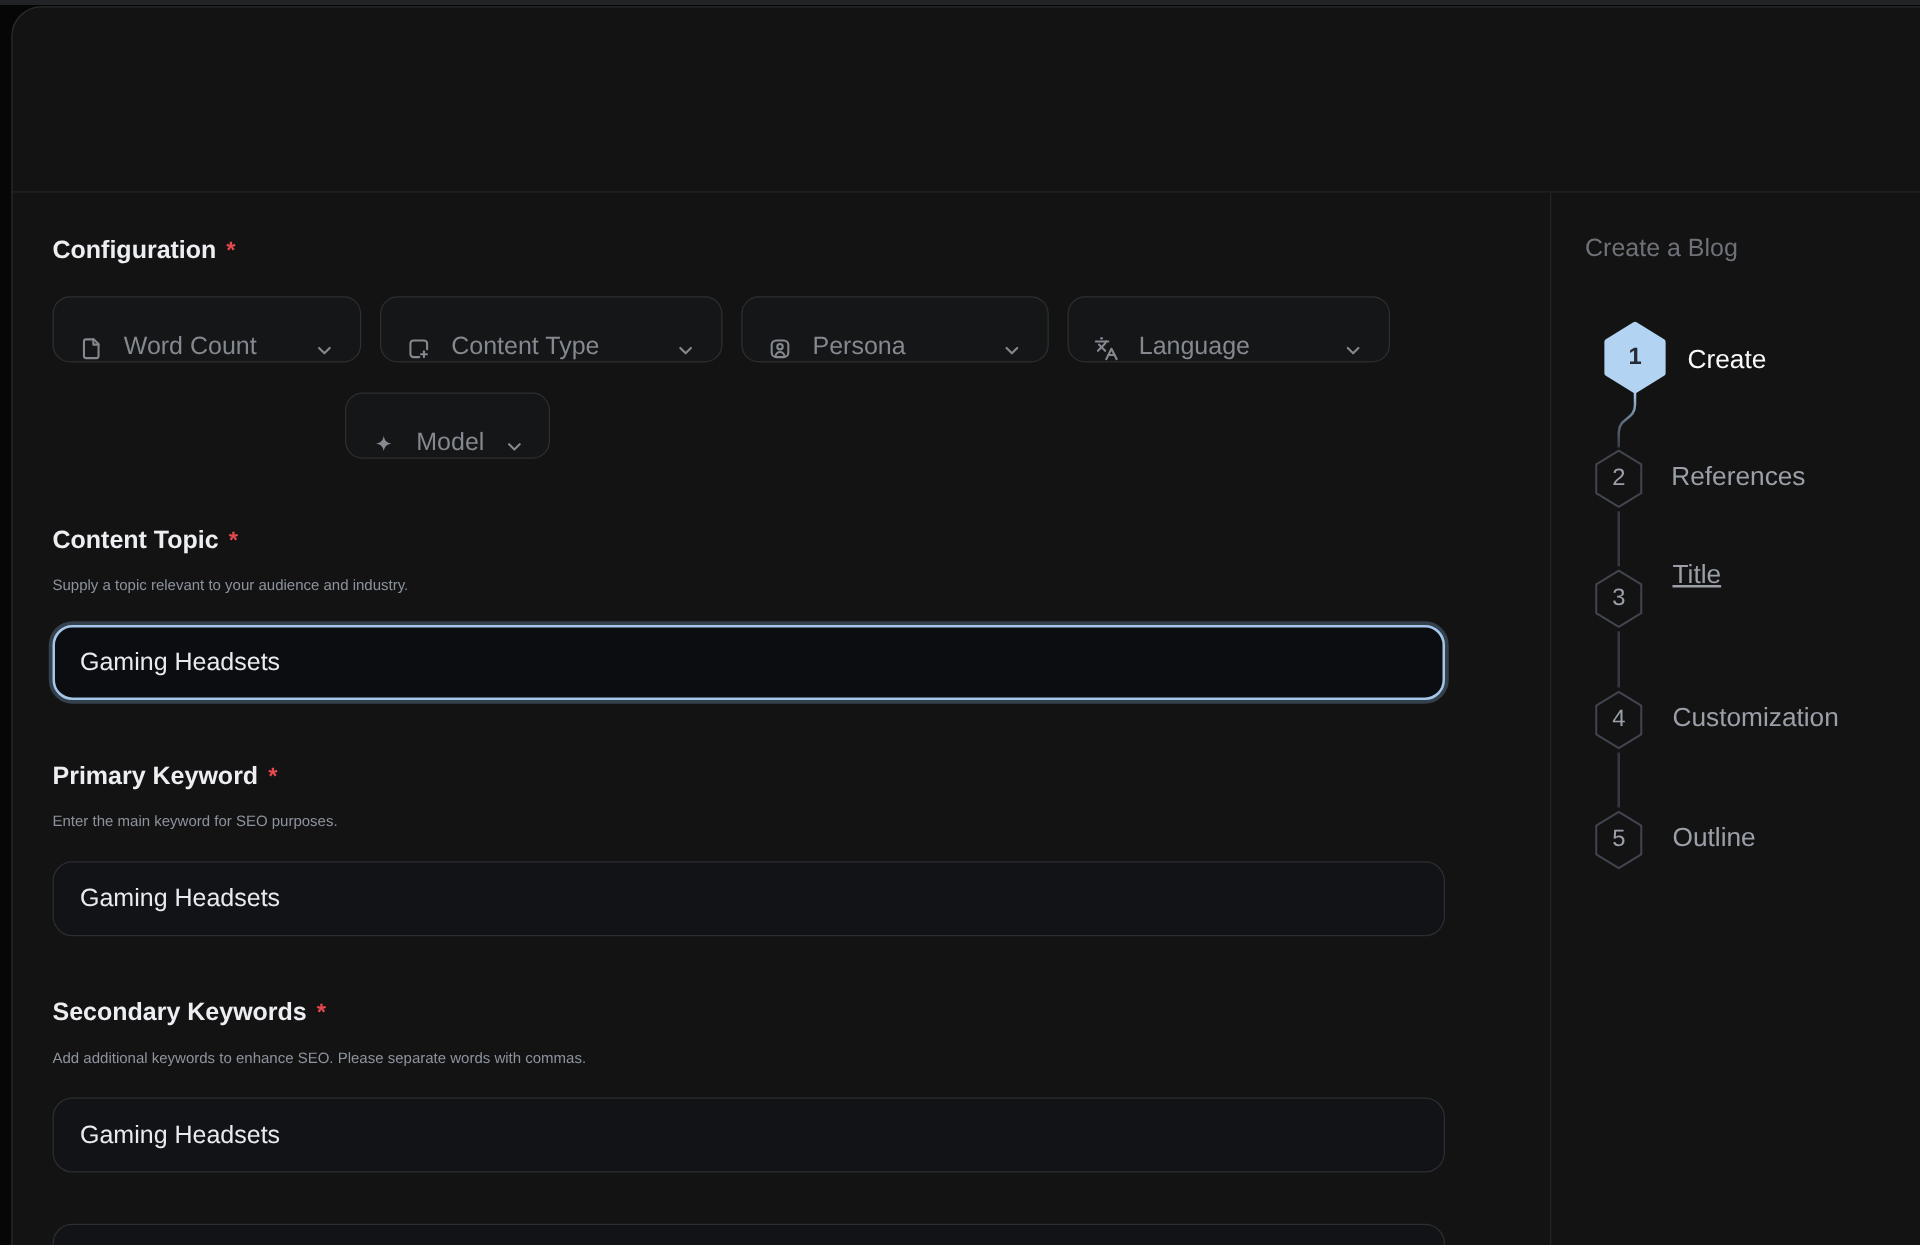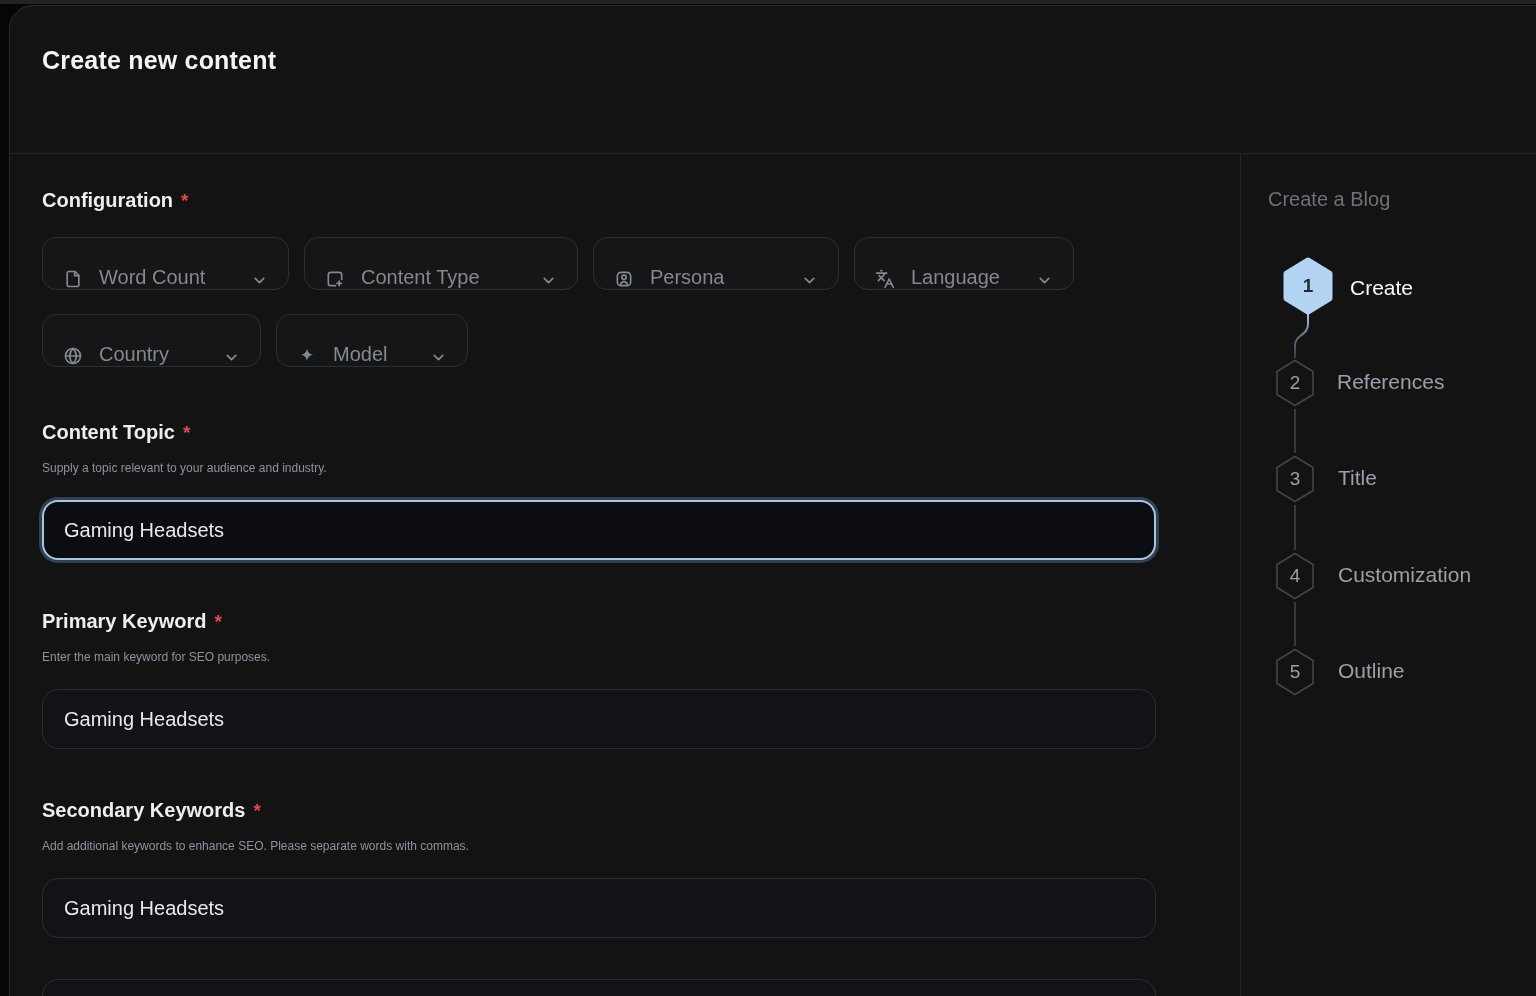--- a/index.html
+++ b/index.html
@@ -61,21 +61,20 @@
   .conn-svg { position:absolute; }
 </style>
 </head>
 <body>
 
 <div class="page">
   <div class="top-strip"></div>
 
   <div class="panel">
 
-    <div class="page-title">Create new content</div>
     <div class="header-divider"></div>
     <div class="sidebar-divider"></div>
 
     <div class="field-label" style="left:32px; top:183px;"><span>Configuration</span><span class="req">*</span></div>
 
     <button class="dd" style="left:32px; top:231px; width:247px;">
       <svg class="lead" viewBox="0 0 24 24" fill="none" stroke="currentColor" stroke-width="2" stroke-linecap="round" stroke-linejoin="round">
           <path d="M14.5 3H7a2 2 0 0 0-2 2v14a2 2 0 0 0 2 2h10a2 2 0 0 0 2-2V7.5L14.5 3z"></path>
           <path d="M14 3v5h5"></path>
         </svg>
@@ -102,48 +101,37 @@
           <rect x="4" y="4" width="16" height="16" rx="4.5"></rect>
           <circle cx="12" cy="10" r="2.6"></circle>
           <path d="M7.6 19c.8-2.7 2.4-3.9 4.4-3.9s3.6 1.2 4.4 3.9"></path>
         </svg>
       <span class="dd-label">Persona</span>
       <svg class="chev" viewBox="0 0 24 24" fill="none" stroke="currentColor" stroke-width="2.4" stroke-linecap="round" stroke-linejoin="round">
           <path d="m6 9 6 6 6-6"></path>
         </svg>
     </button>
 
-    <button class="dd" style="left:844px; top:231px; width:220px;">
+    <button class="dd" style="left:844px; top:231px; width:258px;">
       <svg class="lead" viewBox="0 0 24 24" fill="none" stroke="currentColor" stroke-width="2" stroke-linecap="round" stroke-linejoin="round">
           <path d="m5 8 6 6"></path>
           <path d="m4 14 6-6 2-3"></path>
           <path d="M2 5h12"></path>
           <path d="M7 2h1"></path>
           <path d="m22 22-5-10-5 10"></path>
           <path d="M14 18h6"></path>
         </svg>
       <span class="dd-label">Language</span>
       <svg class="chev" viewBox="0 0 24 24" fill="none" stroke="currentColor" stroke-width="2.4" stroke-linecap="round" stroke-linejoin="round">
           <path d="m6 9 6 6 6-6"></path>
         </svg>
     </button>
 
-    <button class="dd" style="left:32px; top:308px; width:219px;">
-      <svg class="lead" viewBox="0 0 24 24" fill="none" stroke="currentColor" stroke-width="2" stroke-linecap="round" stroke-linejoin="round">
-          <circle cx="12" cy="12" r="9"></circle>
-          <path d="M3 12h18"></path>
-          <path d="M12 3c2.5 2.6 4 5.6 4 9s-1.5 6.4-4 9c-2.5-2.6-4-5.6-4-9s1.5-6.4 4-9z"></path>
-        </svg>
-      <span class="dd-label">Country</span>
-      <svg class="chev" viewBox="0 0 24 24" fill="none" stroke="currentColor" stroke-width="2.4" stroke-linecap="round" stroke-linejoin="round">
-          <path d="m6 9 6 6 6-6"></path>
-        </svg>
-    </button>
-
-    <button class="dd" style="left:266px; top:308px; width:192px;">
+
+    <button class="dd" style="left:266px; top:308px; width:164px;">
       <svg class="lead" viewBox="0 0 24 24" fill="currentColor" stroke="none">
           <path d="M12 3c.85 4.7 2.8 6.65 7.5 7.5-4.7.85-6.65 2.8-7.5 7.5-.85-4.7-2.8-6.65-7.5-7.5C9.2 9.65 11.15 7.7 12 3z"></path>
         </svg>
       <span class="dd-label">Model</span>
       <svg class="chev" viewBox="0 0 24 24" fill="none" stroke="currentColor" stroke-width="2.4" stroke-linecap="round" stroke-linejoin="round">
           <path d="m6 9 6 6 6-6"></path>
         </svg>
     </button>
 
     <div class="field-label" style="left:32px; top:415px;"><span>Content Topic</span><span class="req">*</span></div>
@@ -189,21 +177,21 @@
     </div>
     <div class="step-label inactive" style="left:1327px; top:364px;">References</div>
     <div class="conn" style="left:1284px; top:403px; height:44px;"></div>
 
     <div class="hex inactive" style="left:1263px; top:448px; width:44px; height:50px;">
       <svg viewBox="0 0 44 50">
           <polygon points="22,2.5 40,13.5 40,36.5 22,47.5 4,36.5 4,13.5" fill="none" stroke="#41454d" stroke-width="1.6" stroke-linejoin="round"></polygon>
         </svg>
       <span class="num">3</span>
     </div>
-    <div class="step-label inactive" style="left:1328px; top:460px;">Title</div>
+    <div class="step-label inactive" style="left:1328px; top:442px;text-decoration:underline;">Title</div>
     <div class="conn" style="left:1284px; top:499px; height:45px;"></div>
 
     <div class="hex inactive" style="left:1263px; top:545px; width:44px; height:50px;">
       <svg viewBox="0 0 44 50">
           <polygon points="22,2.5 40,13.5 40,36.5 22,47.5 4,36.5 4,13.5" fill="none" stroke="#41454d" stroke-width="1.6" stroke-linejoin="round"></polygon>
         </svg>
       <span class="num">4</span>
     </div>
     <div class="step-label inactive" style="left:1328px; top:557px;">Customization</div>
     <div class="conn" style="left:1284px; top:596px; height:44px;"></div>

